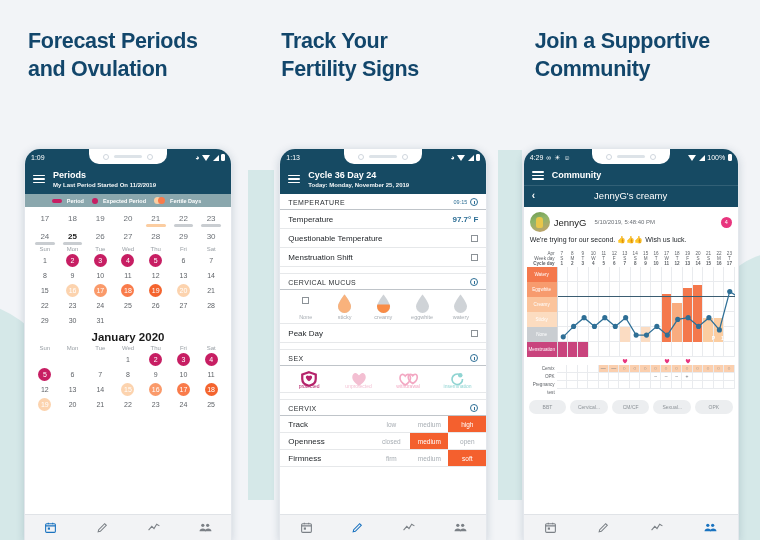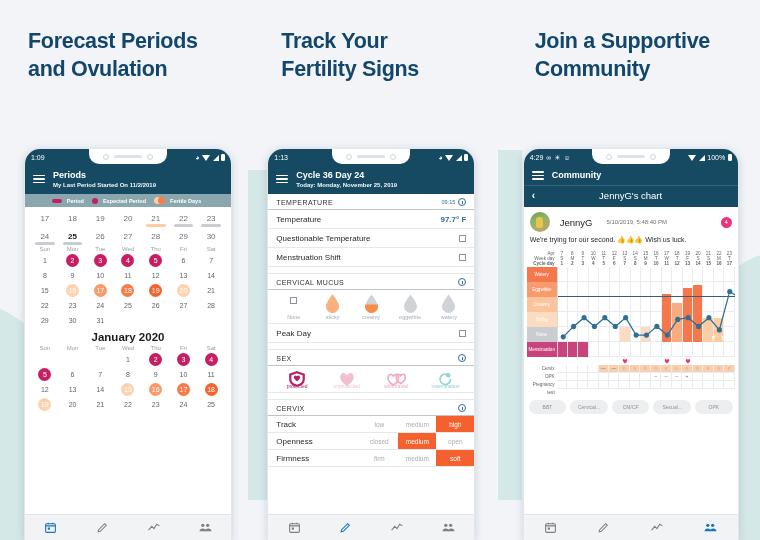--- a/index.html
+++ b/index.html
@@ -72,21 +72,21 @@
     top: 148px;
     width: 208px;
     height: 392px;
     background: #ffffff;
     border-radius: 16px 16px 0 0;
     box-shadow: 0 2px 9px rgba(25,60,90,0.18);
     overflow: hidden;
     border: 1px solid #e3e7ec;
     border-bottom: none;
   }
-  .panel-2 .phone { left: 14px; }
+  .panel-2 .phone { left: 26px; }
   .panel-3 .phone { left: 16px; width: 216px; }
 
   
   .statusbar {
     position: relative;
     height: 17px;
     background: #164a63;
     color: #ffffff;
     font-size: 7px;
     display: flex;
@@ -244,21 +244,21 @@
   .sub-appbar {
     background: #164a63; color:#fff;
     display:flex; align-items:center;
     padding: 4px 8px 6px;
     border-top: 1px solid rgba(255,255,255,0.12);
   }
   .sub-appbar .back { font-size:10px; font-weight:bold; width:14px; }
   .sub-appbar .t { flex:1; text-align:center; font-size:9.5px; margin-left:-14px; }
 
   .post { background:#fff; padding: 5px 6px 4px; }
-  .post-head { display:flex; align-items:center; gap:10px; }
+  .post-head { display:flex; align-items:center; gap:4px; }
   .avatar {
     width:20px;height:20px;border-radius:50%;
     background: linear-gradient(160deg,#6f9a4e 0%, #8fb56a 40%, #c8a06a 100%);
     flex:none; overflow:hidden; position:relative;
   }
   .avatar .f { position:absolute; left:6px; top:5px; width:7px;height:11px; background:#e8c64a; border-radius:3px 3px 2px 2px;}
   .post-user { font-size:9.5px; color:#1b1b1b; font-weight:normal; }
   .post-date { font-size:6px; color:#6b7076; }
   .post-likes {
     margin-left:auto; width:11px;height:11px;border-radius:50%;
@@ -893,21 +893,21 @@
       <div class="appbar" style="padding-bottom:4px">
         <div class="hamburger">
             <i></i>
             <i></i>
             <i></i>
           </div>
         <div class="appbar-title">Community</div>
       </div>
       <div class="sub-appbar">
         <div class="back">‹</div>
-        <div class="t">JennyG's chart</div>
+        <div class="t">JennyG's creamy</div>
       </div>
 
       <div class="post">
         <div class="post-head">
           <div class="avatar">
               <span class="f"></span>
             </div>
           <div>
             <div class="post-user">JennyG</div>
           </div>

